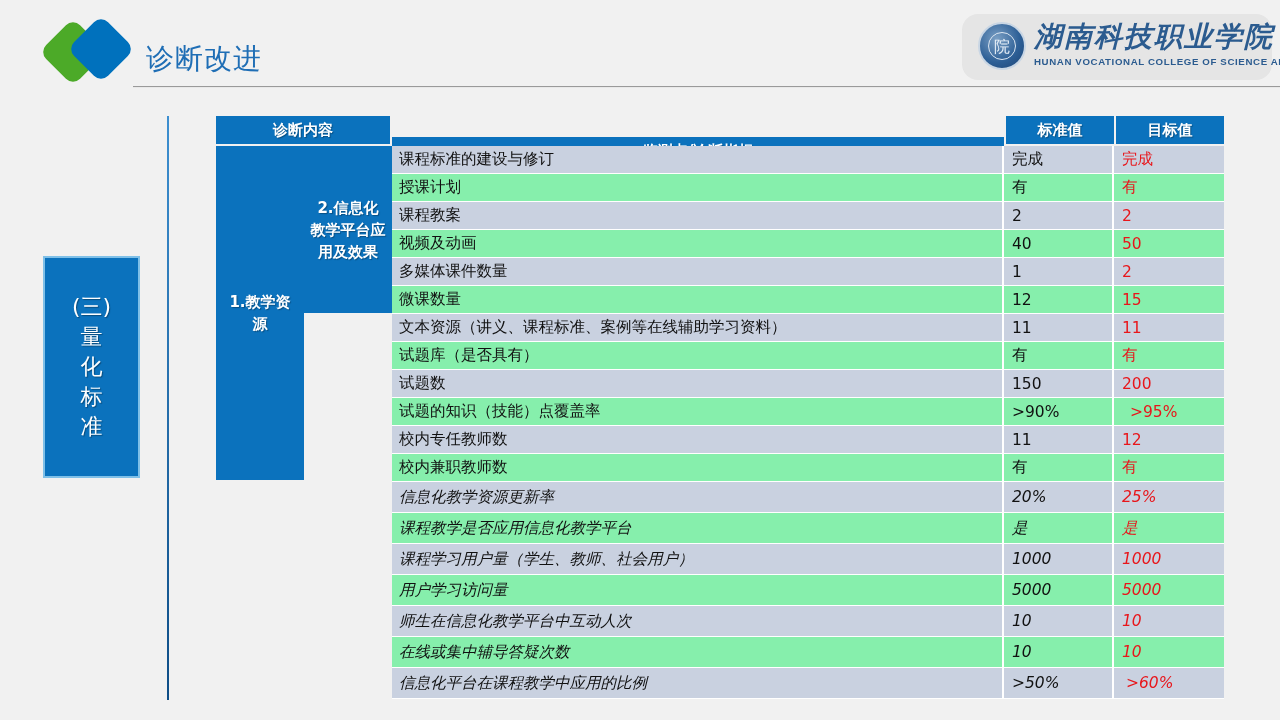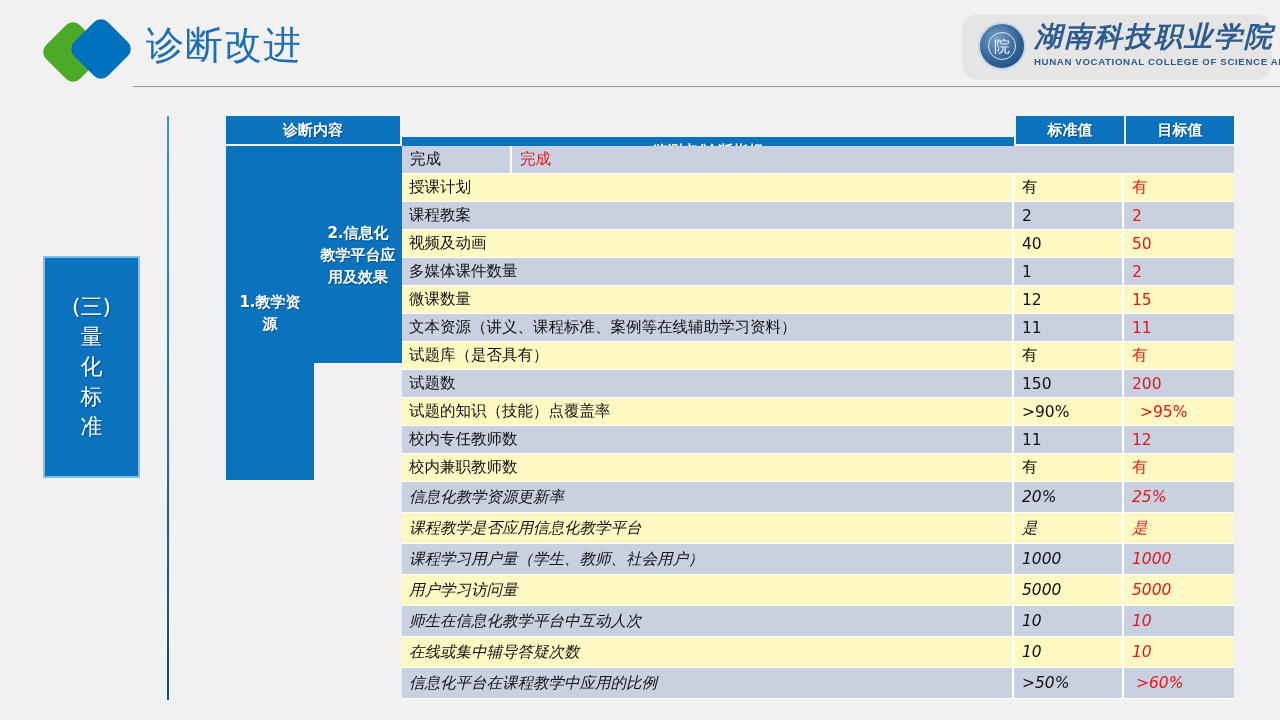--- a/index.html
+++ b/index.html
@@ -11,22 +11,22 @@
     position:relative;
   }
 
   
   #header{position:absolute;left:0;top:0;width:1280px;height:92px;}
   #logo-marks{position:absolute;left:47px;top:22px;width:96px;height:60px;}
   .diamond{position:absolute;width:48px;height:48px;border-radius:10px;transform:rotate(45deg);}
   .diamond.green{left:2px;top:6px;background:#4caa28;}
   .diamond.blue{left:30px;top:3px;background:#0071bd;}
   #page-title{
-    position:absolute;left:146px;top:20px;
-    font-size:38px;color:#1f6eb5;letter-spacing:1px;
+    position:absolute;left:146px;top:40px;
+    font-size:28px;color:#1f6eb5;letter-spacing:1px;
     font-family:"DejaVu Sans","Liberation Sans",sans-serif;
     white-space:nowrap;
   }
   #header-rule{position:absolute;left:133px;top:86px;width:1147px;height:2px;
     background:linear-gradient(to bottom,#9a9a9a 0 1px,#e9e9e9 1px 2px);}
 
   
   #school-logo{position:absolute;left:962px;top:14px;width:310px;height:66px;}
   #logo-plate{position:absolute;left:0;top:0;width:310px;height:66px;
     background:#e3e3e3;border-radius:16px;filter:blur(0.3px);opacity:.85;}
@@ -53,21 +53,21 @@
     background:#0b72bd;border:2px solid #7fc0e8;box-sizing:border-box;
     color:#ffffff;
     display:flex;flex-direction:column;align-items:center;justify-content:center;
     font-size:22px;line-height:30px;font-weight:normal;
     font-family:"DejaVu Sans","Liberation Sans",sans-serif;
     text-shadow:1px 1px 1px rgba(0,0,0,.35);
   }
   #section-label .ln{display:block;}
 
   
-  #grid{position:absolute;left:226px;top:116px;width:1008px;}
+  #grid{position:absolute;left:216px;top:116px;width:1008px;}
   .row{display:flex;width:100%;}
   .c-cat{width:176px;flex:0 0 176px;}
   .c-ind{width:614px;flex:0 0 614px;margin-top:21px;}
   .c-std{width:110px;flex:0 0 110px;}
   .c-tgt{width:108px;flex:0 0 108px;}
 
   
   #thead{height:28px;}
   #thead > div{
     background:#0b72bd;color:#fff;font-weight:bold;font-size:15px;
@@ -86,21 +86,21 @@
     background:#0b72bd;color:#fff;font-weight:bold;font-size:15px;
     display:flex;align-items:center;justify-content:center;text-align:center;
     box-sizing:border-box;border-bottom:2px solid #f1f1f1;
     font-family:"DejaVu Sans","Liberation Sans",sans-serif;
     text-shadow:1px 1px 1px rgba(0,0,0,.3);
     padding:0 6px;line-height:22px;
   }
   #rows-col{flex:1 1 auto;display:flex;flex-direction:column;}
   .drow{display:flex;height:28px;box-sizing:border-box;border-bottom:1px solid #ffffff;}
   .drow.alt{background:#c9d1e0;}
-  .drow.base{background:#fef9c3;justify-content:center;}
+  .drow.base{background:#86efac;justify-content:center;}
   .drow .ind{
     flex:0 0 612px;width:612px;box-sizing:border-box;padding-left:7px;
     display:flex;align-items:center;font-size:15.5px;color:#111;
     font-family:"DejaVu Sans","Liberation Sans",sans-serif;
     white-space:nowrap;overflow:hidden;
     border-right:2px solid #ffffff;
   }
   .drow .std{
     flex:0 0 110px;width:110px;box-sizing:border-box;padding-left:8px;
     display:flex;align-items:center;font-size:15.5px;color:#111;
@@ -153,24 +153,25 @@
   <div id="thead" class="row">
     <div class="c-cat">诊断内容</div>
     <div class="c-ind">监测点/诊断指标</div>
     <div class="c-std">标准值</div>
     <div class="c-tgt">目标值</div>
   </div>
 
   <div id="tbody">
     <div id="cat-col">
         <div class="cat-cell" style="height: 336px; width: 176px;">1.教学资源</div>
-        <div class="cat-cell" style="height: 217px; border-bottom: none; width: 176px;">2.信息化教学平台应用及效果</div>
+        <div class="cat-cell" style="height: 167px; border-bottom: none; width: 176px;">2.信息化教学平台应用及效果</div>
       </div>
     <div id="rows-col">
         <div class="drow alt">
+          <div class="ind">课程标准的建设与修订</div>
           <div class="std">完成</div>
           <div class="tgt" style="color: rgb(232, 22, 27);">完成</div>
         </div>
         <div class="drow base">
           <div class="ind">授课计划</div>
           <div class="std">有</div>
           <div class="tgt" style="color: rgb(232, 22, 27);">有</div>
         </div>
         <div class="drow alt">
           <div class="ind">课程教案</div>

